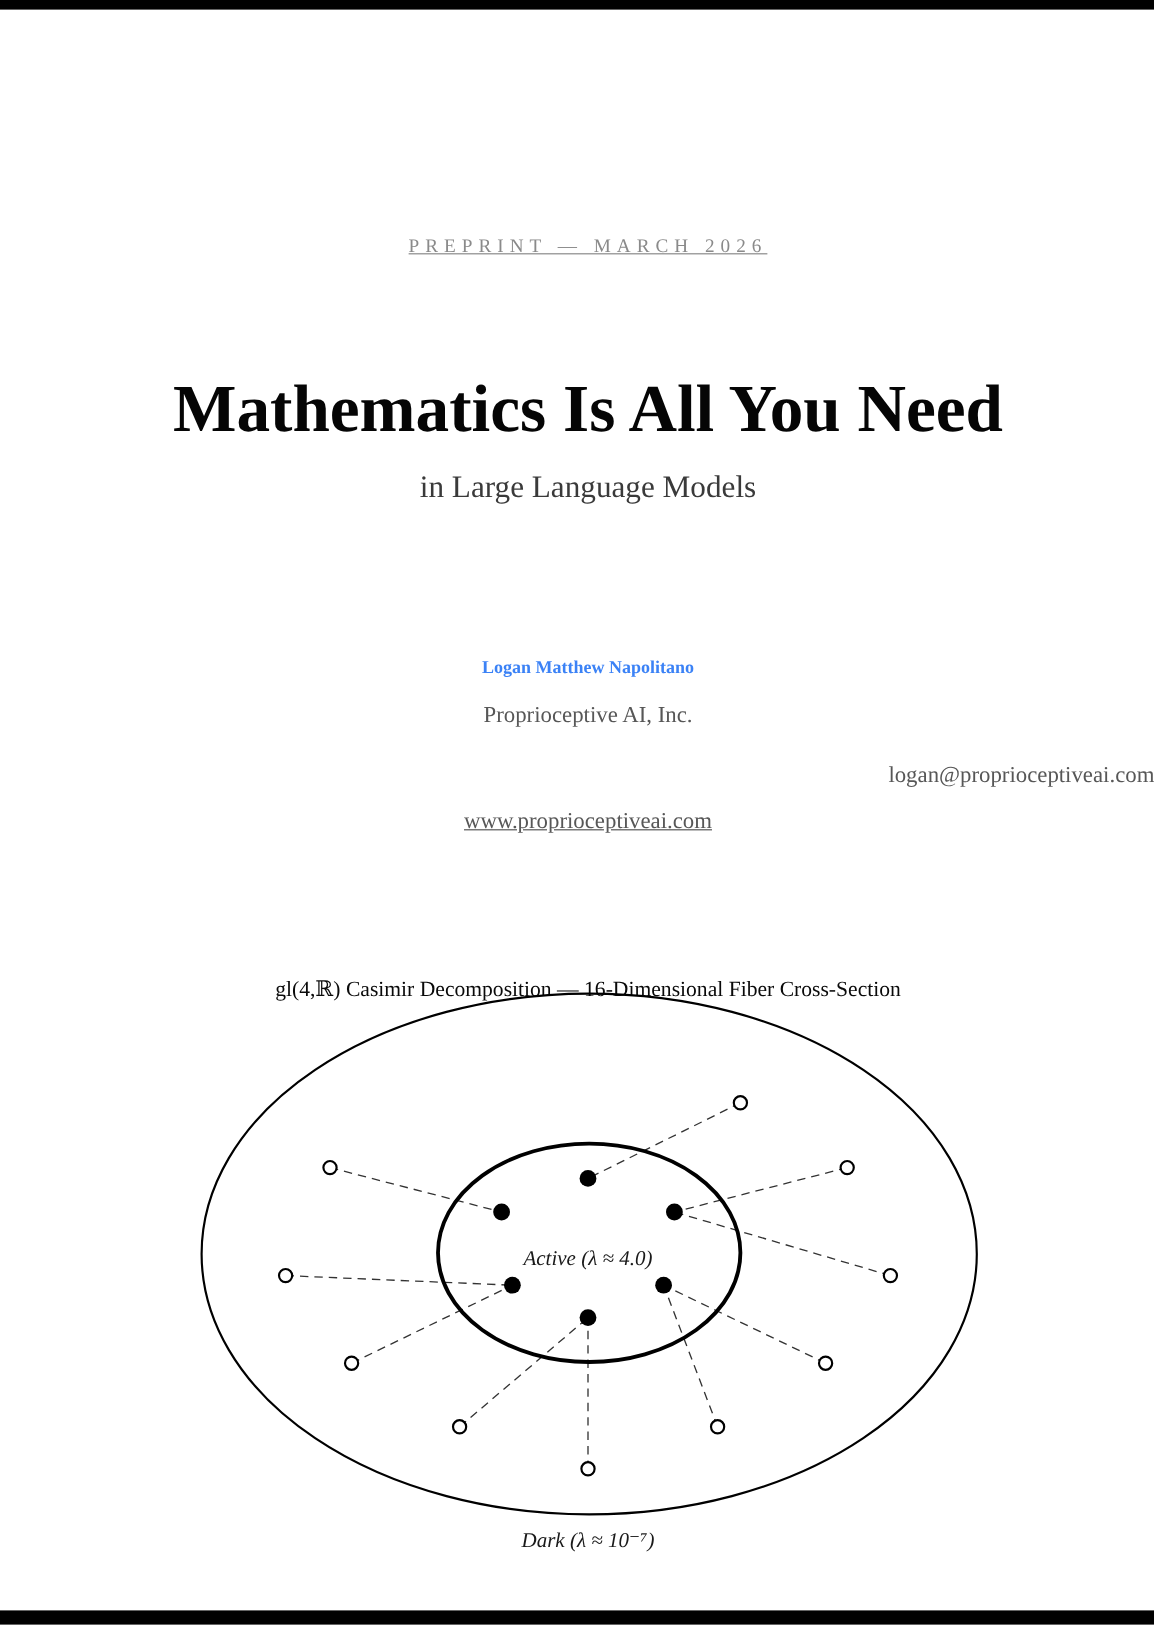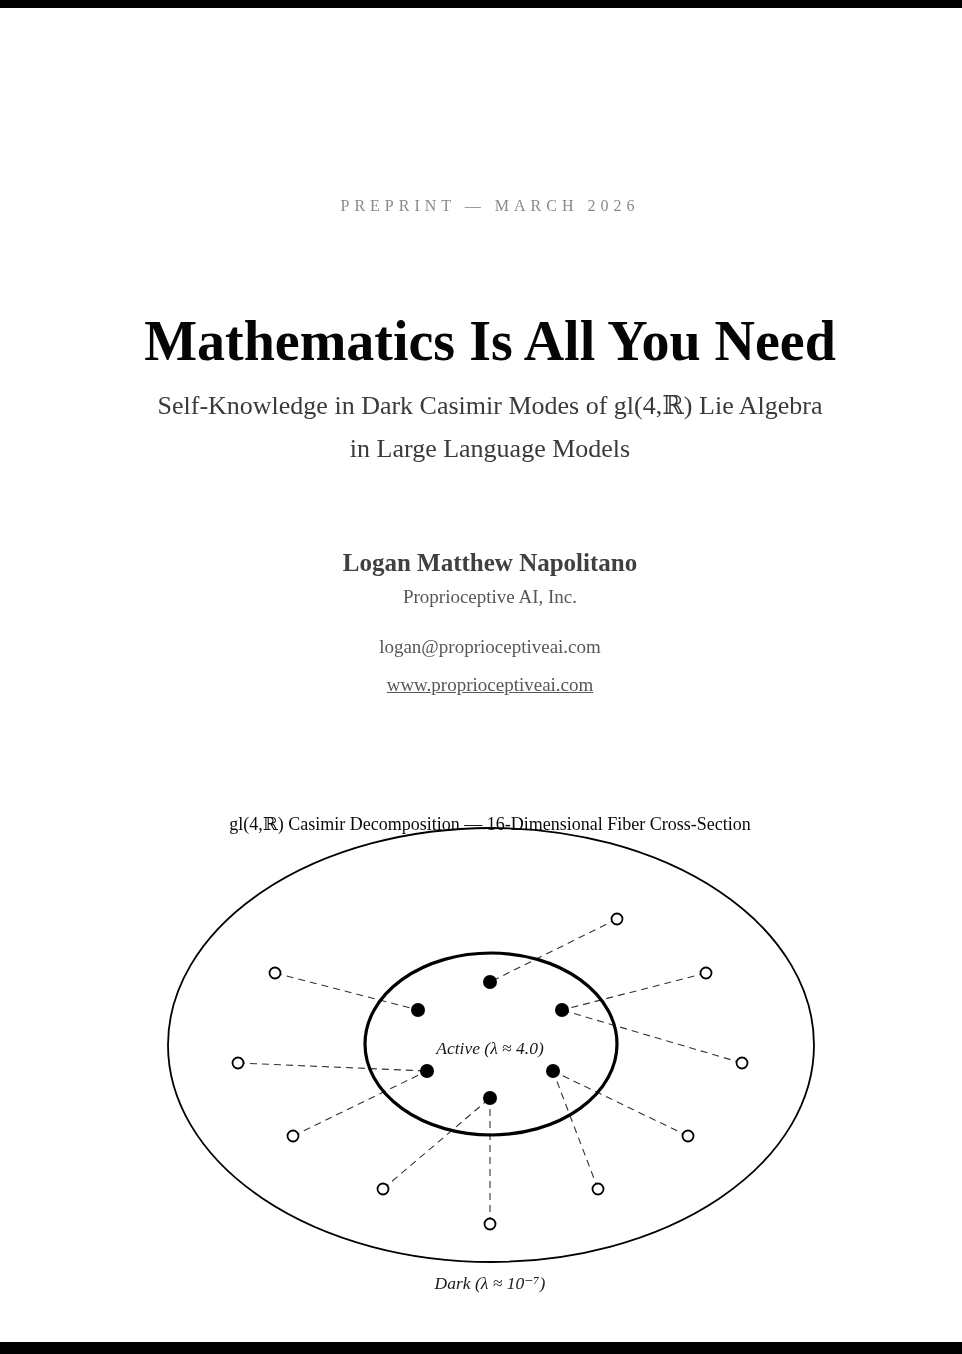--- a/index.html
+++ b/index.html
@@ -34,20 +34,21 @@
     top: 0;
     text-align: center;
   }
   .preprint {
     position: absolute;
     top: 197px;
     left: 0; right: 0;
     font-size: 16px;
     letter-spacing: 5px;
     color: #8a8a8a;
+    text-decoration: underline;
   }
   .title {
     position: absolute;
     top: 299px;
     left: 0; right: 0;
     margin: 14px;
     font-size: 56px;
     line-height: 56px;
     font-weight: 700;
     color: #050505;
@@ -57,32 +58,32 @@
     top: 384px;
     left: 0; right: 0;
     font-size: 26px;
     line-height: 43px;
     color: #3a3a3a;
   }
   .author {
     position: absolute;
     top: 549px;
     left: 0; right: 0;
-    font-size: 25px;
+    font-size: 15px;
     font-weight: 700;
-    color: #404040;
+    color: #3b82f6;
   }
   .contact {
     position: absolute;
     left: 0; right: 0;
     font-size: 19px;
     color: #575757;
   }
   .contact.affiliation { top: 586px; }
-  .contact.email       { top: 636px; }
+  .contact.email       { top: 636px; text-align: right; }
   .contact.website     { top: 674px; text-decoration: underline; }
 
   
   .figure-svg {
     position: absolute;
     left: 0;
     top: 790px;
   }
   .fig-title {
     font-size: 18px;
@@ -123,21 +124,20 @@
 <body>
 
 <div class="stage">
 
   <div class="letterbox top"></div>
 
   <div class="content">
     <div class="preprint">PREPRINT — MARCH 2026</div>
     <h1 class="title">Mathematics Is All You Need</h1>
     <div class="subtitle">
-      <div>Self-Knowledge in Dark Casimir Modes of gl(4,ℝ) Lie Algebra</div>
       <div>in Large Language Models</div>
     </div>
     <div class="author">Logan Matthew Napolitano</div>
     <div class="contact affiliation">Proprioceptive AI, Inc.</div>
     <div class="contact email">logan@proprioceptiveai.com</div>
     <div class="contact website">www.proprioceptiveai.com</div>
   </div>
 
   <svg id="fig-svg" class="figure-svg" width="962" height="530" viewBox="0 790 962 530" xmlns="http://www.w3.org/2000/svg">
     <text class="fig-title" x="490" y="830">gl(4,ℝ) Casimir Decomposition — 16-Dimensional Fiber Cross-Section</text>

